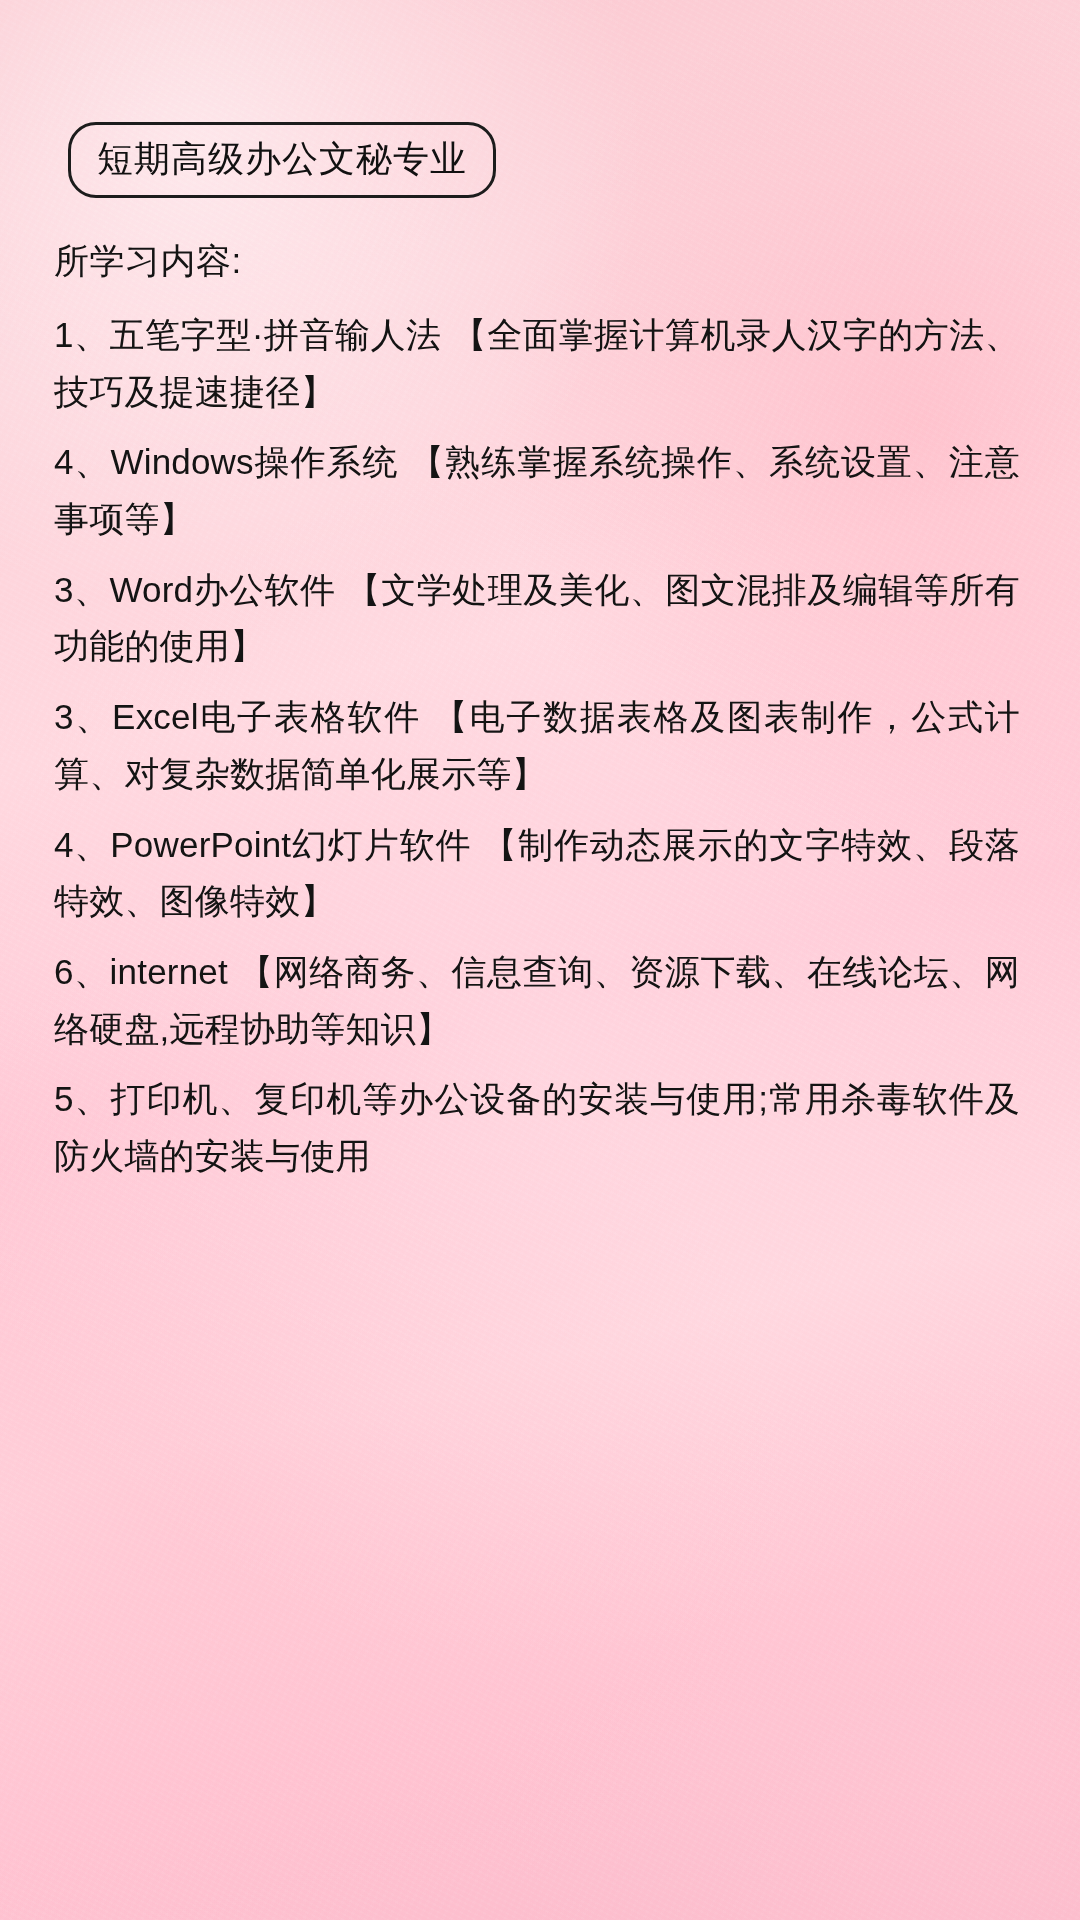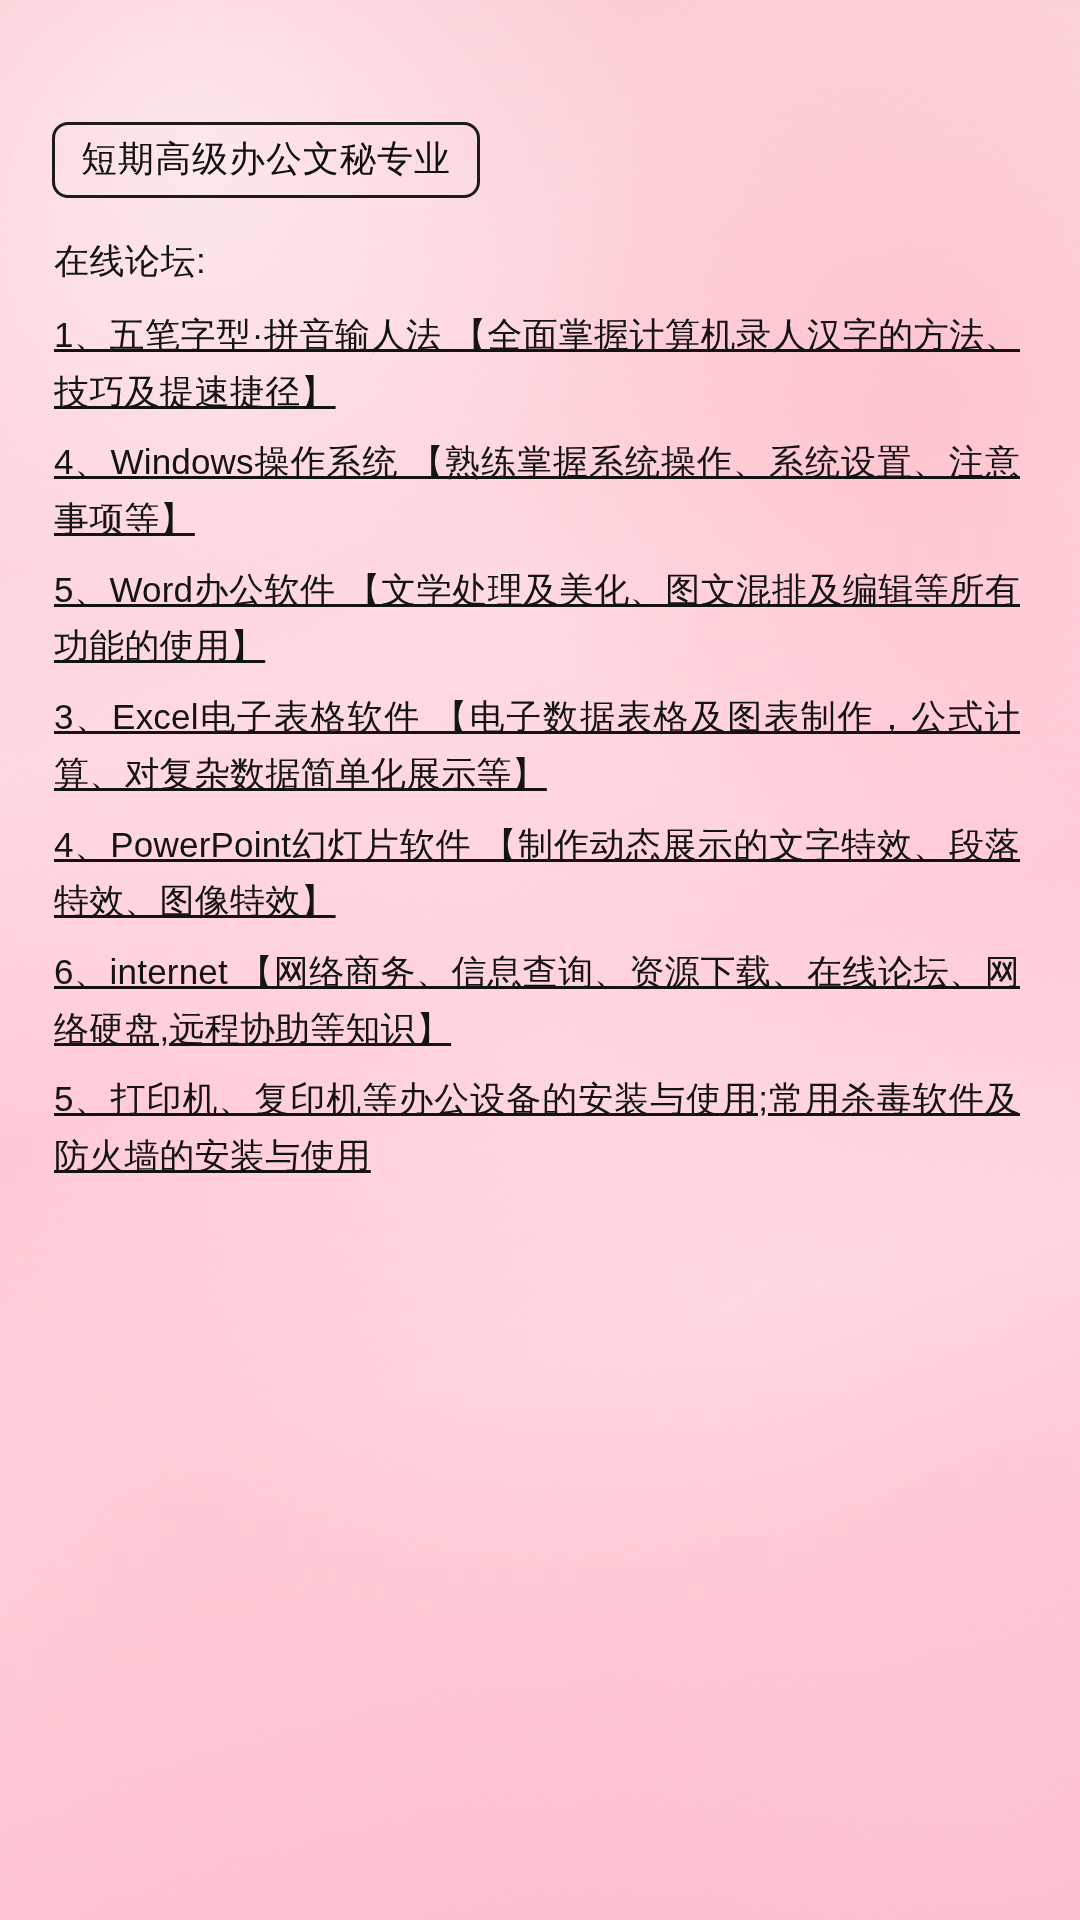--- a/index.html
+++ b/index.html
@@ -34,23 +34,24 @@
       repeating-linear-gradient(27deg, rgba(255,255,255,0.10) 0px, rgba(255,255,255,0.10) 2px, rgba(255,190,205,0.06) 2px, rgba(255,190,205,0.06) 5px),
       repeating-linear-gradient(115deg, rgba(255,255,255,0.08) 0px, rgba(255,255,255,0.08) 3px, rgba(250,180,198,0.05) 3px, rgba(250,180,198,0.05) 7px);
   }
   .content {
     position: relative;
     padding: 122px 60px 0 52px;
   }
   .title-box {
     display: inline-block;
     border: 3px solid #1c1c1c;
-    border-radius: 16px;
+    border-radius: 28px;
     padding: 16px 26px 18px 26px;
     margin-bottom: 26px;
+    margin-left: 16px;
   }
   .title-box .title-text {
     font-size: 36px;
     line-height: 1;
     color: #111;
     letter-spacing: 1px;
     font-weight: 400;
   }
   .subtitle {
     font-size: 35px;
@@ -59,39 +60,38 @@
     letter-spacing: 0.5px;
   }
   .item {
     font-size: 35px;
     line-height: 1.62;
     color: #141414;
     margin: 0 0 14px 2px;
     letter-spacing: 0.2px;
     text-align: justify;
     text-justify: inter-ideograph;
-    text-decoration: underline;
   }
 </style>
 </head>
 <body>
 
 <div class="poster">
   <div class="noise"></div>
 
   <div class="content">
 
     <div class="title-box">
       <span class="title-text">短期高级办公文秘专业</span>
     </div>
 
-    <div class="subtitle">在线论坛:</div>
+    <div class="subtitle">所学习内容:</div>
 
     <p class="item">1、五笔字型·拼音输人法 【全面掌握计算机录人汉字的方法、技巧及提速捷径】</p>
     <p class="item">4、Windows操作系统 【熟练掌握系统操作、系统设置、注意事项等】</p>
-    <p class="item">5、Word办公软件 【文学处理及美化、图文混排及编辑等所有功能的使用】</p>
+    <p class="item">3、Word办公软件 【文学处理及美化、图文混排及编辑等所有功能的使用】</p>
     <p class="item">3、Excel电子表格软件 【电子数据表格及图表制作，公式计算、对复杂数据简单化展示等】</p>
     <p class="item">4、PowerPoint幻灯片软件 【制作动态展示的文字特效、段落特效、图像特效】</p>
     <p class="item">6、internet 【网络商务、信息查询、资源下载、在线论坛、网络硬盘,远程协助等知识】</p>
     <p class="item">5、打印机、复印机等办公设备的安装与使用;常用杀毒软件及防火墙的安装与使用</p>
 
   </div>
 </div>
 
 </body></html>

